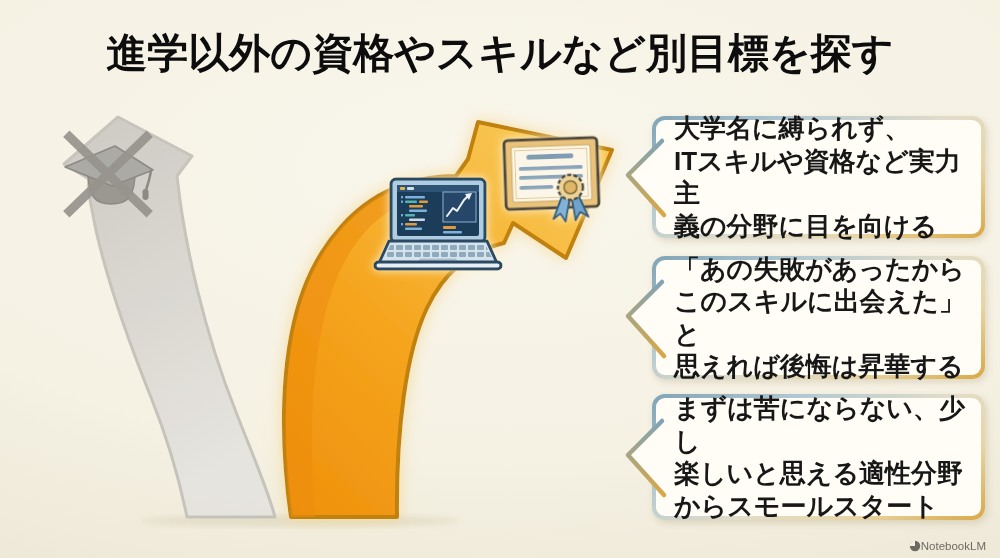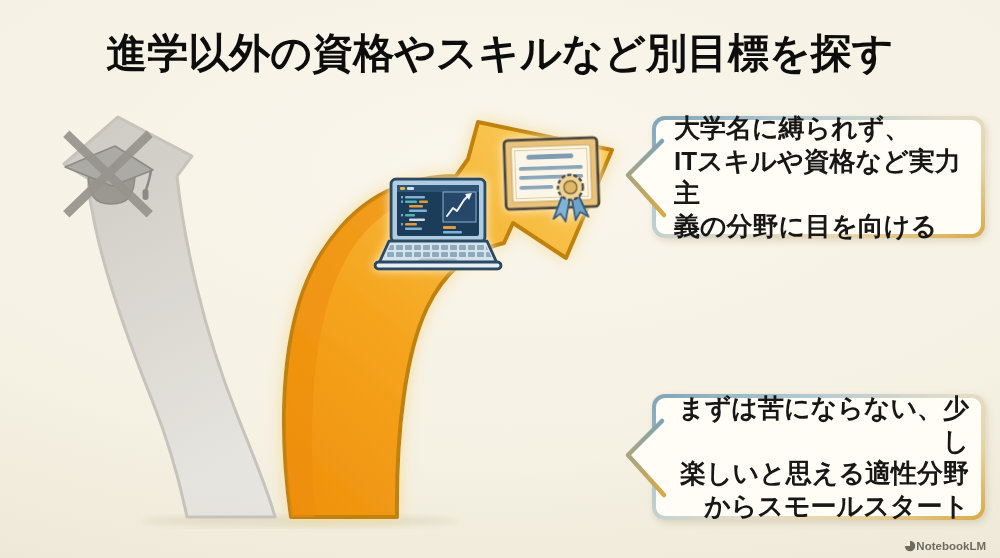--- a/index.html
+++ b/index.html
@@ -29,25 +29,25 @@
   .callout-text{
     font-size:26px; font-weight:800; color:#171717; line-height:1.25;
     white-space:pre-line; letter-spacing:0px;
   }
   .tail{
     position:absolute; left:-31px; top:50%; margin-top:-42px;
     width:44px; height:84px; z-index:2; overflow:visible;
   }
   .c1{top:116px; height:122px;}
   .c2{top:256px; height:123px;}
-  .c3{top:394px; height:126px;text-align:right;}
+  .c3{top:394px; height:126px;}
   .watermark{
     position:absolute; right:14px; bottom:6px;
     display:flex; align-items:flex-end; gap:0;
-    color:#56544d; font-size:11.5px; font-weight:700; opacity:.85;
+    color:#56544d; font-size:11.5px; font-weight:400; opacity:.85;
   }
 </style>
 </head>
 <body>
 
 <div class="stage">
 
   <h1 class="title">進学以外の資格やスキルなど別目標を探す</h1>
 
   <svg class="scene" viewBox="0 0 1000 558" xmlns="http://www.w3.org/2000/svg">
@@ -181,20 +181,36 @@
         </defs>
       <path d="M41,6 L7,40 L43,80" fill="#fffdf6" stroke="url(#tg1)" stroke-width="4.5" stroke-linecap="round" stroke-linejoin="round"></path>
     </svg>
     <div class="callout-inner">
       <div class="callout-text">大学名に縛られず、
 ITスキルや資格など実力主
 義の分野に目を向ける</div>
     </div>
   </div>
 
+  <div class="callout c2">
+    <svg class="tail" viewBox="0 0 44 84">
+      <defs>
+          <linearGradient id="tg2" x1="0" y1="0" x2="0" y2="1">
+        <stop offset="0" stop-color="#7fa3b6"></stop>
+            <stop offset="1" stop-color="#d9a845"></stop>
+      </linearGradient>
+        </defs>
+      <path d="M41,6 L7,40 L43,80" fill="#fffdf6" stroke="url(#tg2)" stroke-width="4.5" stroke-linecap="round" stroke-linejoin="round"></path>
+    </svg>
+    <div class="callout-inner">
+      <div class="callout-text">「あの失敗があったから
+このスキルに出会えた」と
+思えれば後悔は昇華する</div>
+    </div>
+  </div>
 
   <div class="callout c3">
     <svg class="tail" viewBox="0 0 44 84">
       <defs>
           <linearGradient id="tg3" x1="0" y1="0" x2="0" y2="1">
         <stop offset="0" stop-color="#7fa3b6"></stop>
             <stop offset="1" stop-color="#d9a845"></stop>
       </linearGradient>
         </defs>
       <path d="M41,6 L7,40 L43,80" fill="#fffdf6" stroke="url(#tg3)" stroke-width="4.5" stroke-linecap="round" stroke-linejoin="round"></path>

